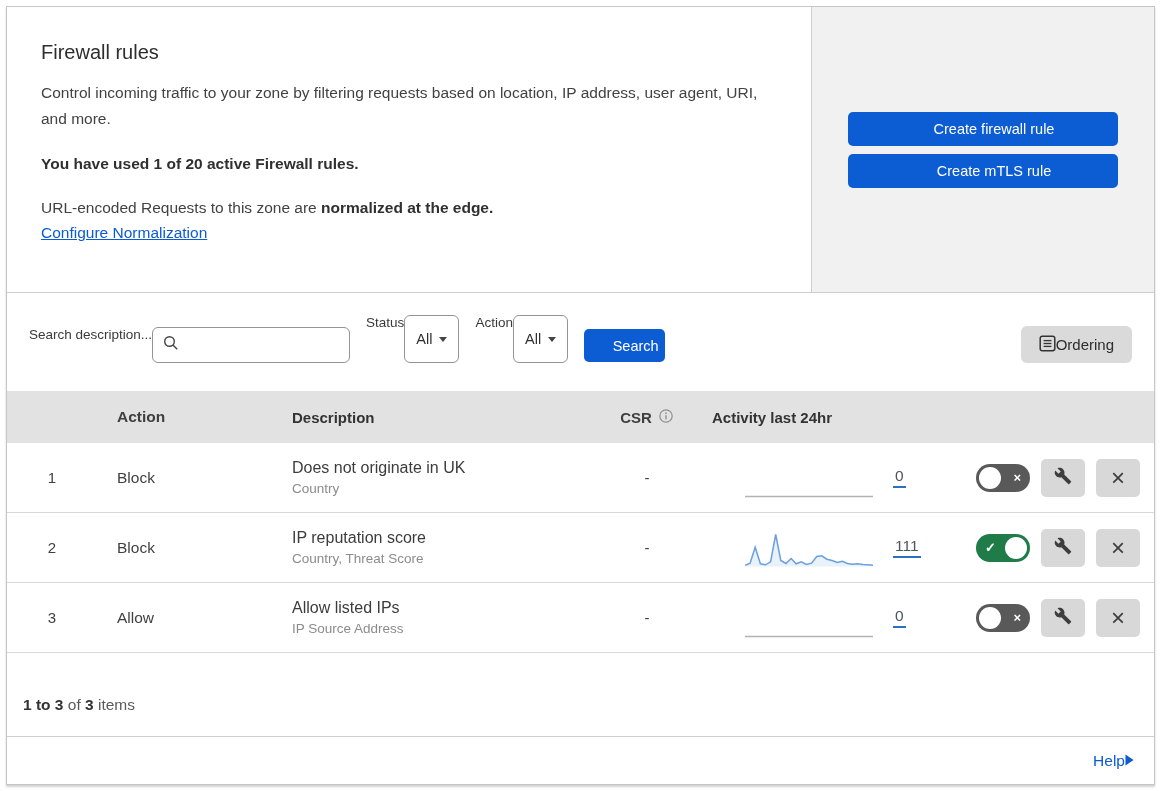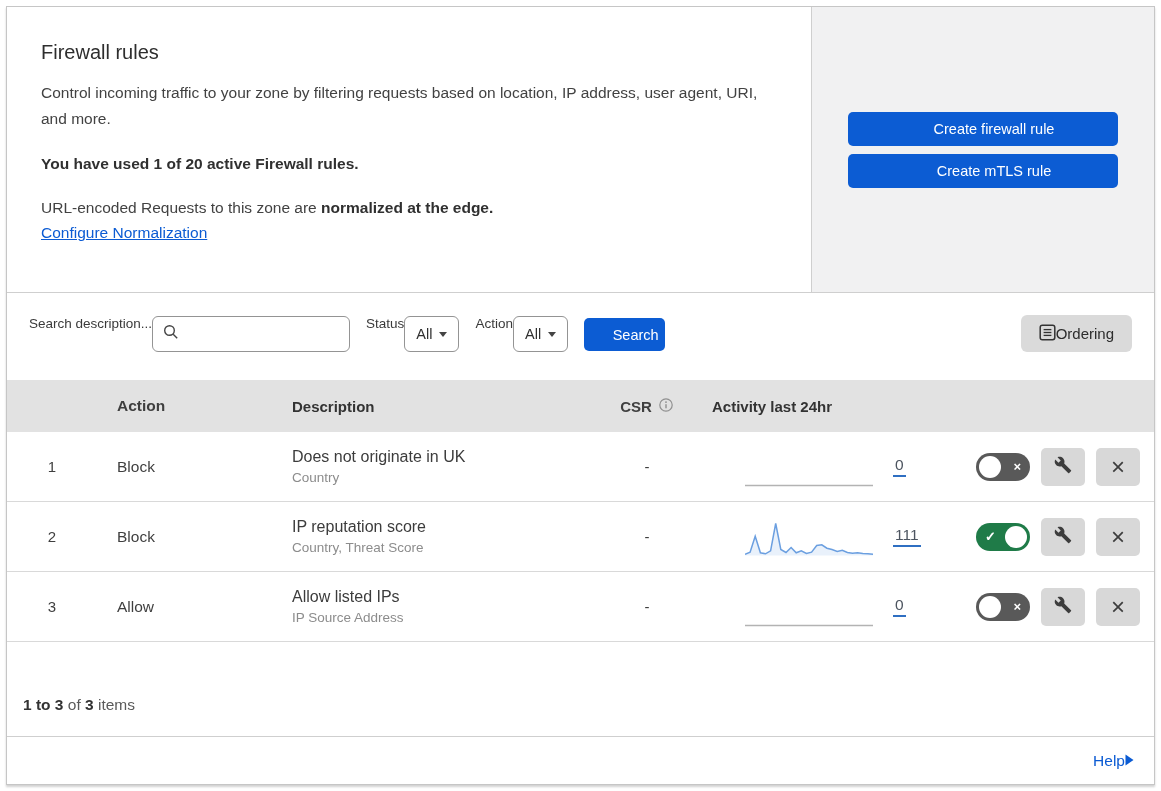--- a/index.html
+++ b/index.html
@@ -36,21 +36,21 @@
   
   .filters { display:flex; align-items:flex-end; padding:22px 22px 28px 22px; flex:0 0 auto; }
   .fgroup { display:flex; flex-direction:row; margin-right:16px; }
   .flabel { font-size:13.5px; color:#3a3a3a; margin-bottom:7px; }
   .search-box {
     width:198px; height:36px; border:1px solid #949494; border-radius:6px; background:#fff;
     display:flex; align-items:center; padding:0 10px; gap:8px;
   }
   .search-box input { border:none; outline:none; flex:1; font-size:14px; font-family:inherit; background:transparent; }
   .select {
-    height:36px; border:1px solid #949494; border-radius:6px; background:#fff;
+    height:48px; border:1px solid #949494; border-radius:6px; background:#fff;
     display:flex; align-items:center; gap:7px; padding:0 11px; font-size:14.5px; color:#2f2f2f; cursor:pointer;
   }
   .caret { width:0; height:0; border-left:4.5px solid transparent; border-right:4.5px solid transparent; border-top:5.5px solid #444; }
   .btn-search { width:81px; height:33px; margin-bottom:1px; font-size:14.5px; }
   .spacer { flex:1 1 auto; }
   .btn-ordering {
     height:37px; padding:0 18px; background:#dadada; border:none; border-radius:6px;
     display:flex; align-items:center; font-size:15px; color:#2d2d2d; font-family:inherit; cursor:pointer;
   }
 

